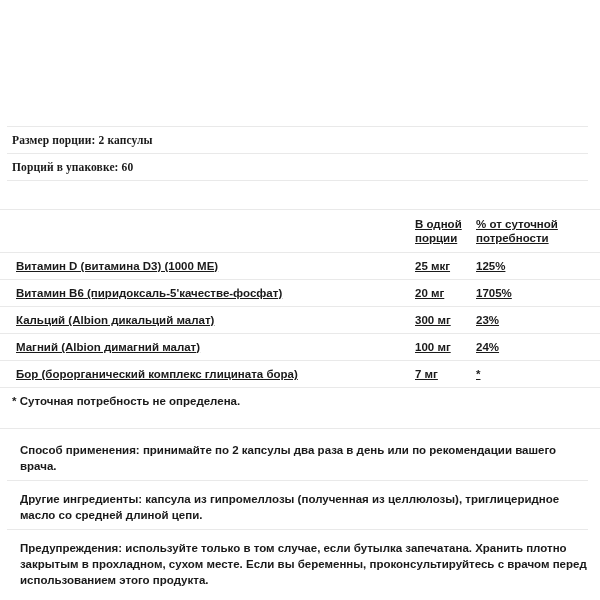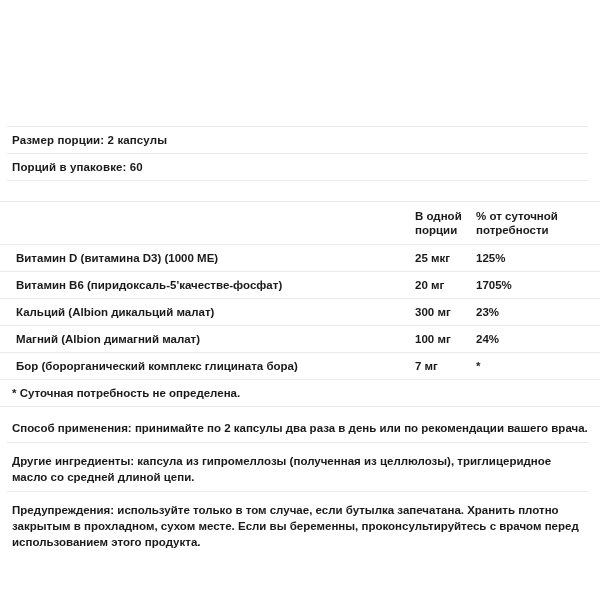--- a/index.html
+++ b/index.html
@@ -26,29 +26,31 @@
     height: 1px;
     background: #e9e9e9;
     margin: 0 12px 0 7px;
   }
   .serving-row {
     padding: 6px 12px 6px 12px;
     font-size: 11.5px;
     font-weight: bold;
     letter-spacing: 0.01em;
     line-height: 14px;
+    font-family: Liberation Serif, serif;
   }
   .serving-row .val {
     font-weight: bold;
   }
   .facts-table {
     width: 100%;
     border-collapse: collapse;
     table-layout: fixed;
-    margin-top: 20px;
+    margin-top: 28px;
+    text-decoration: underline;
   }
   .facts-table col.c-name  { width: 415px; }
   .facts-table col.c-amt   { width: 61px; }
   .facts-table col.c-dv    { width: 124px; }
 
   .facts-table th,
   .facts-table td {
     text-align: left;
     vertical-align: top;
     font-size: 11.5px;
@@ -74,31 +76,32 @@
     font-weight: bold;
   }
   .facts-table td.td-dv,
   .facts-table th.th-dv {
     font-weight: bold;
   }
   .facts-table td.td-dv {
     vertical-align: middle;
   }
   .footnote {
-    padding: 6px 12px 6px 12px;
+    padding: 6px 12px 20px 12px;
     font-size: 11.5px;
     line-height: 14px;
     font-weight: bold;
     border-bottom: 1px solid #e9e9e9;
   }
   .para {
     padding: 10px 12px 10px 12px;
     font-size: 11.5px;
     line-height: 16px;
     font-weight: bold;
+    margin-left: 8px;
   }
   .para-directions { padding-top: 13px; padding-bottom: 6px; }
   .para-other      { padding-top: 10px; padding-bottom: 6px; }
   .para-warning    { padding-top: 10px; padding-bottom: 6px; }
 </style>
 </head>
 <body>
 
 <div class="label-panel">
 

